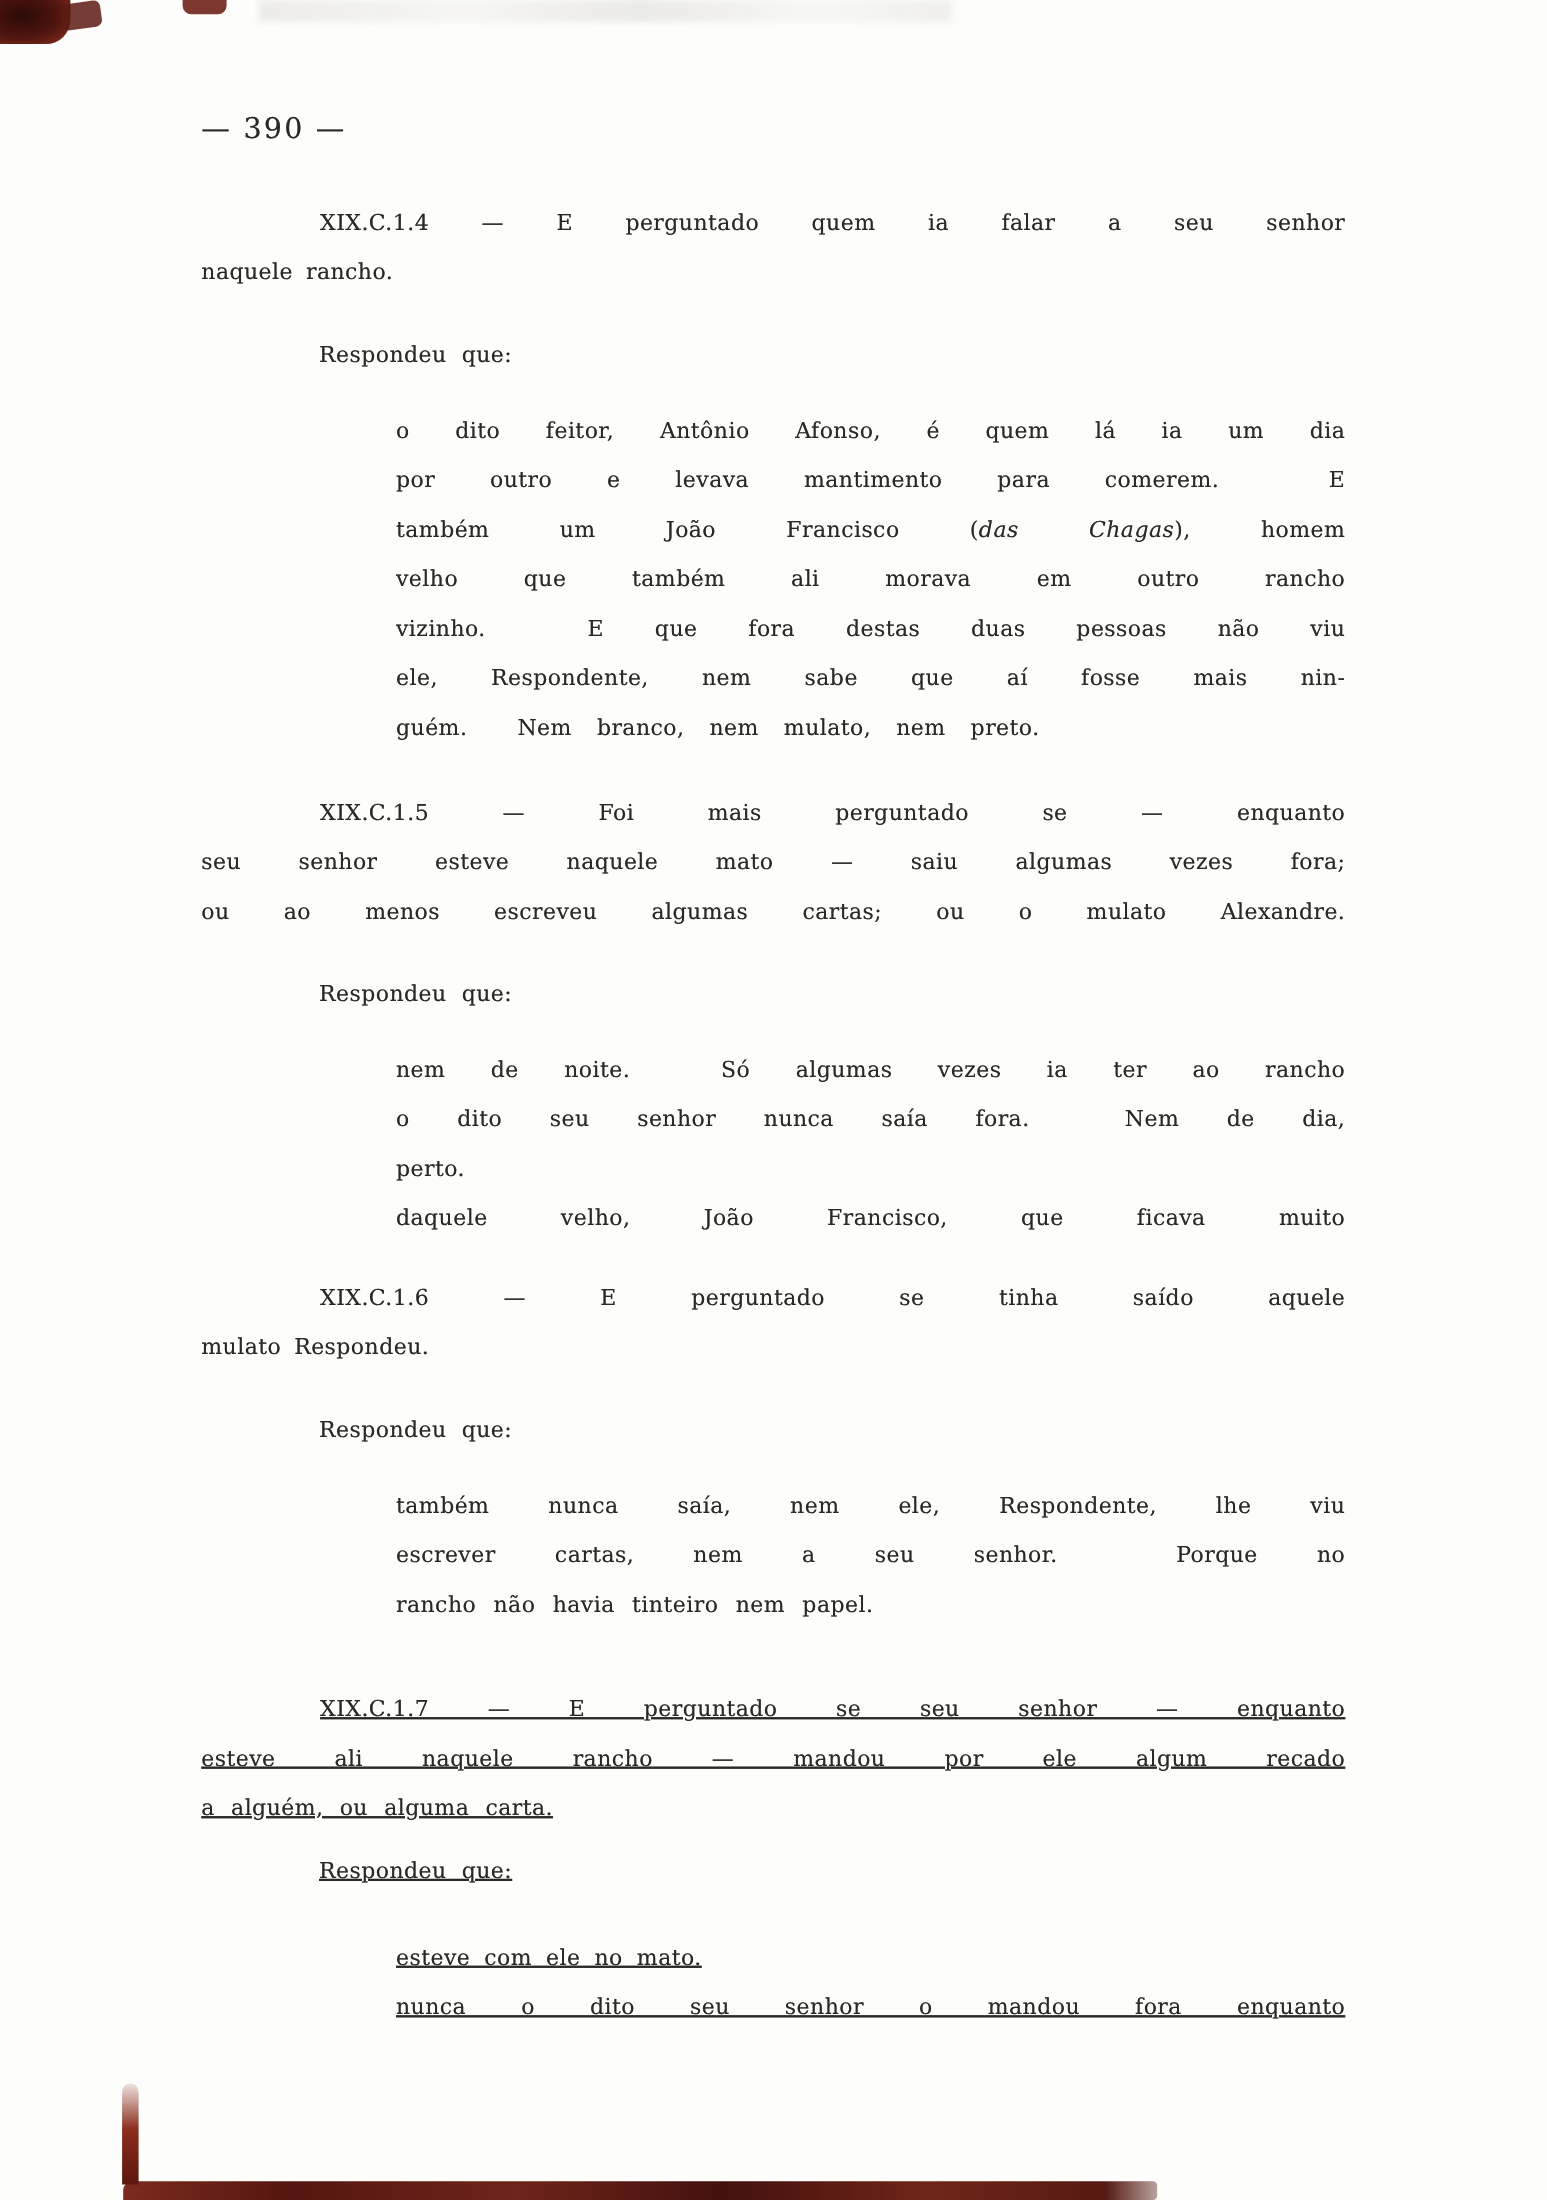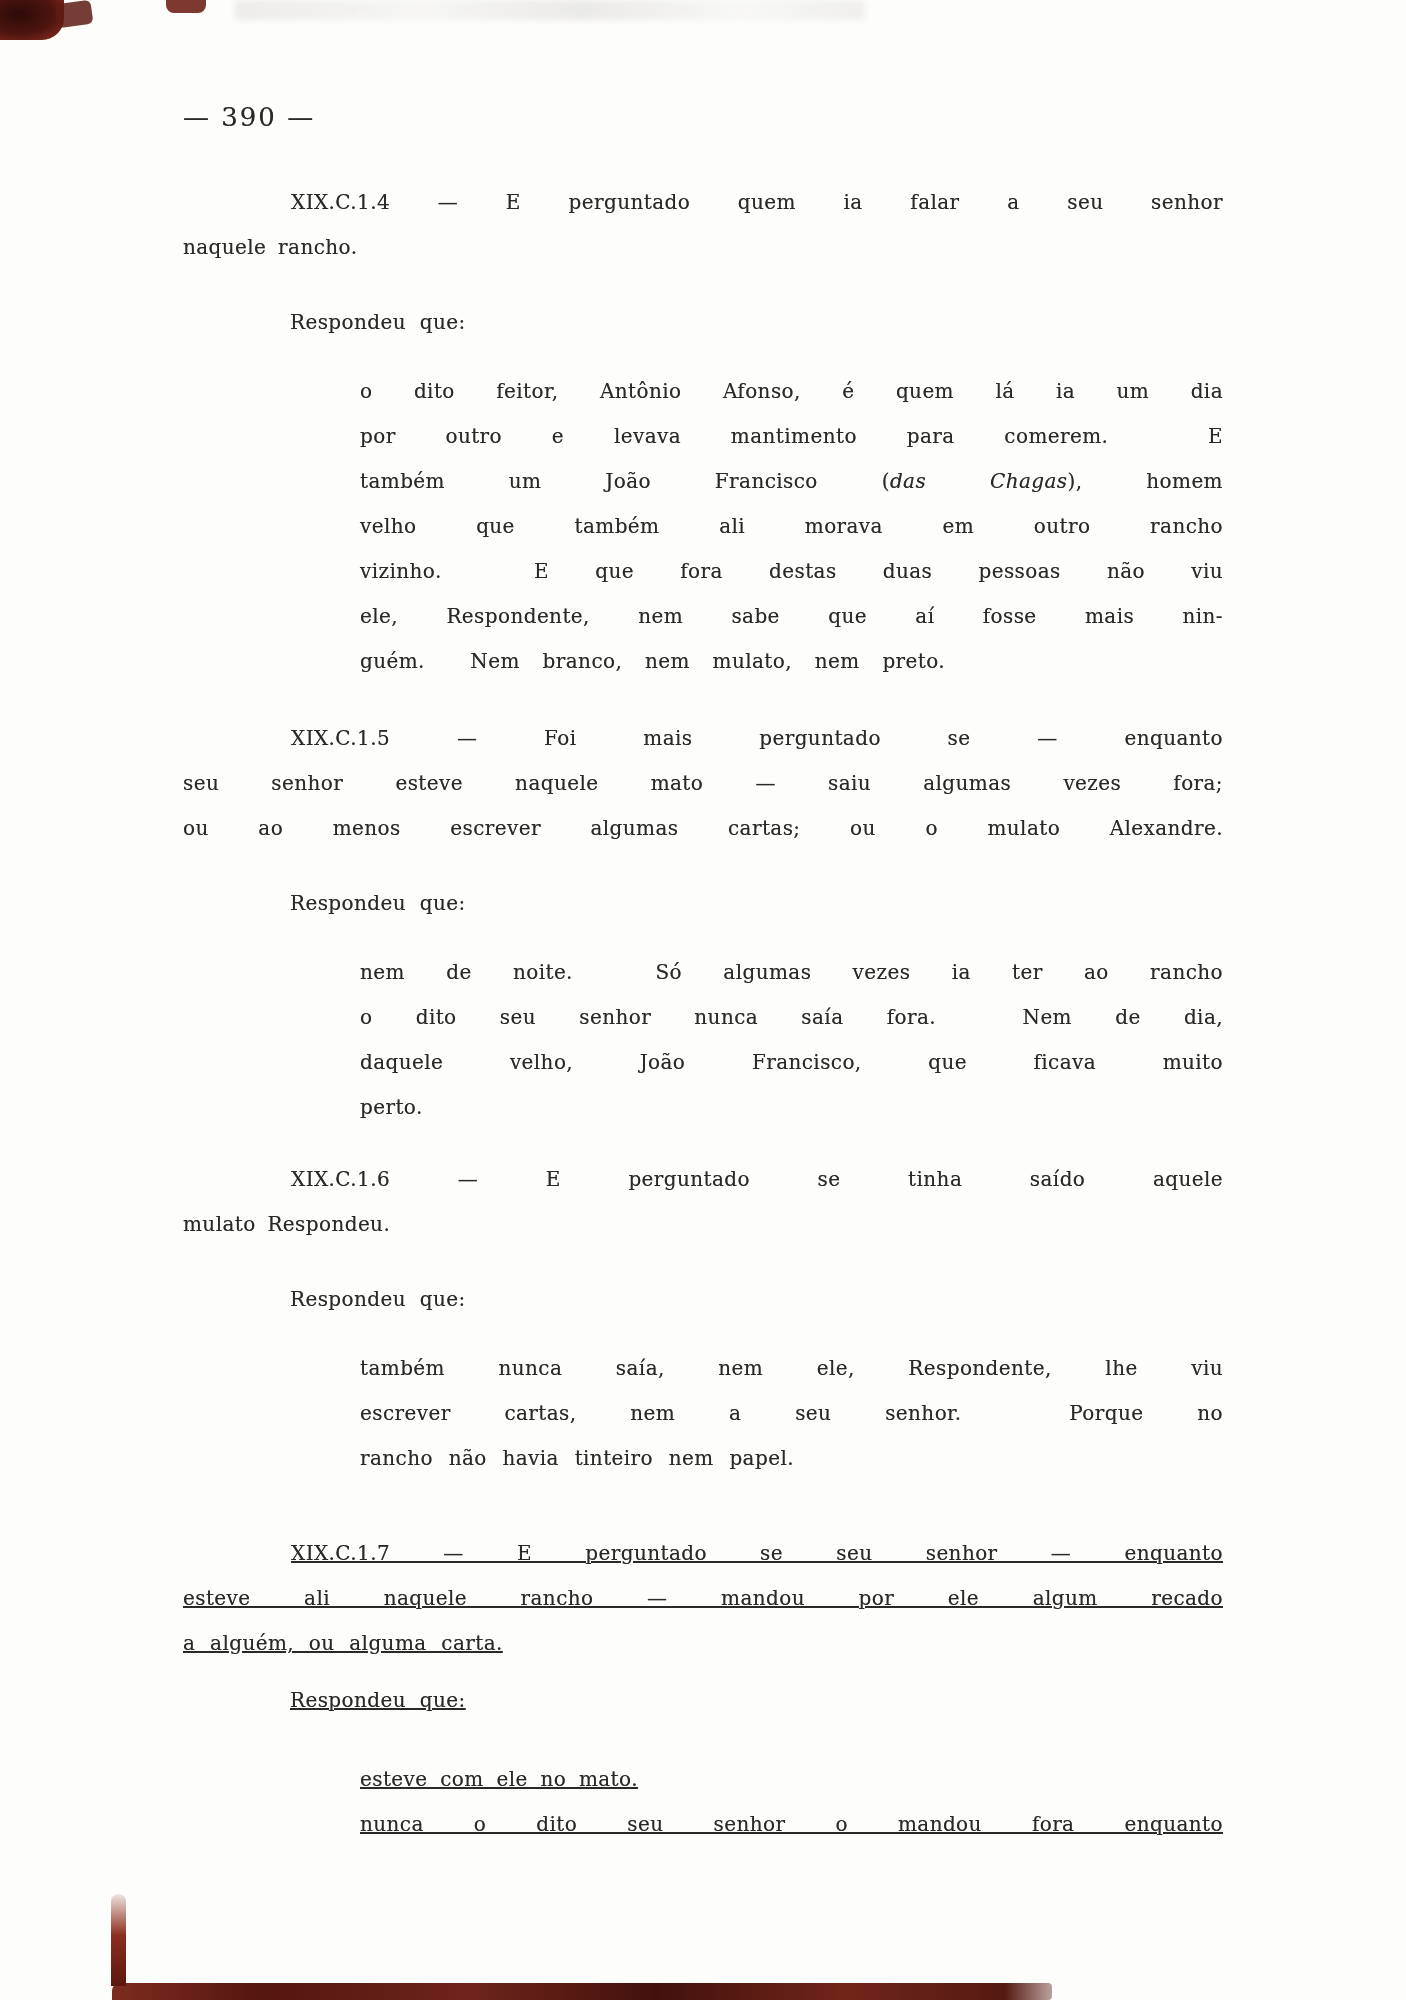--- a/index.html
+++ b/index.html
@@ -62,28 +62,28 @@
             <div class="line just"><span>velho que também ali morava em outro rancho</span></div>
             <div class="line just"><span>vizinho.&nbsp; E que fora destas duas pessoas não viu</span></div>
             <div class="line just"><span>ele, Respondente, nem sabe que aí fosse mais nin-</span></div>
             <div class="line" style="word-spacing: 0.8em;"><span>guém.&nbsp; Nem branco, nem mulato, nem preto.</span></div>
           </div>
         </div>
         <div class="section">
           <div class="question">
             <div class="line indent just"><span>XIX.C.1.5 — Foi mais perguntado se — enquanto</span></div>
             <div class="line just"><span>seu senhor esteve naquele mato — saiu algumas vezes fora;</span></div>
-            <div class="line just"><span>ou ao menos escrever algumas cartas; ou o mulato Alexandre.</span></div>
+            <div class="line just"><span>ou ao menos escreveu algumas cartas; ou o mulato Alexandre.</span></div>
           </div>
           <div class="line respondeu"><span>Respondeu que:</span></div>
           <div class="answer">
             <div class="line just"><span>nem de noite.&nbsp; Só algumas vezes ia ter ao rancho</span></div>
             <div class="line just"><span>o dito seu senhor nunca saía fora.&nbsp; Nem de dia,</span></div>
+            <div class="line"><span>perto.</span></div>
             <div class="line just"><span>daquele velho, João Francisco, que ficava muito</span></div>
-            <div class="line"><span>perto.</span></div>
           </div>
         </div>
         <div class="section">
           <div class="question">
             <div class="line indent just"><span>XIX.C.1.6 — E perguntado se tinha saído aquele</span></div>
             <div class="line" style="word-spacing: 0.25em;"><span>mulato Respondeu.</span></div>
           </div>
           <div class="line respondeu"><span>Respondeu que:</span></div>
           <div class="answer">
             <div class="line just"><span>também nunca saía, nem ele, Respondente, lhe viu</span></div>

